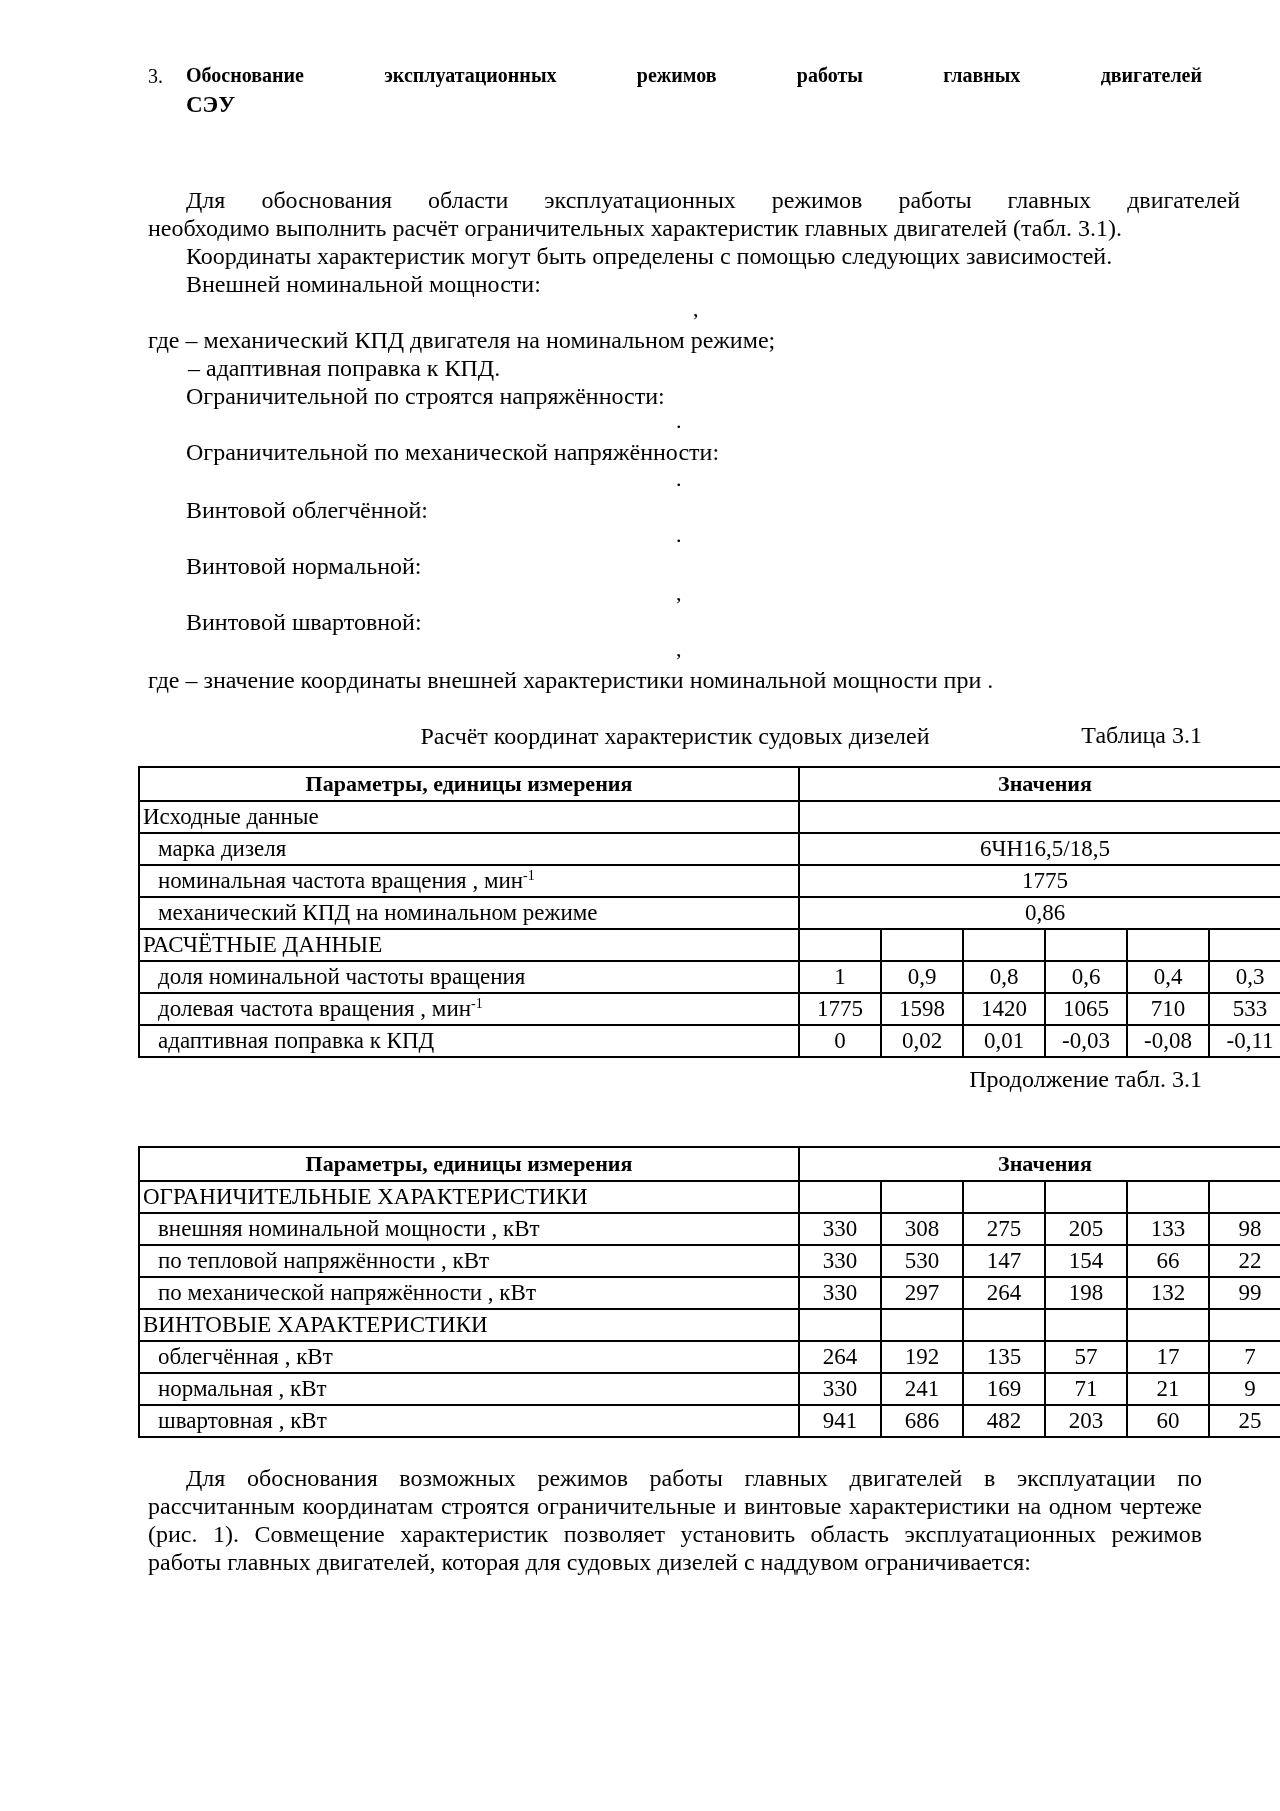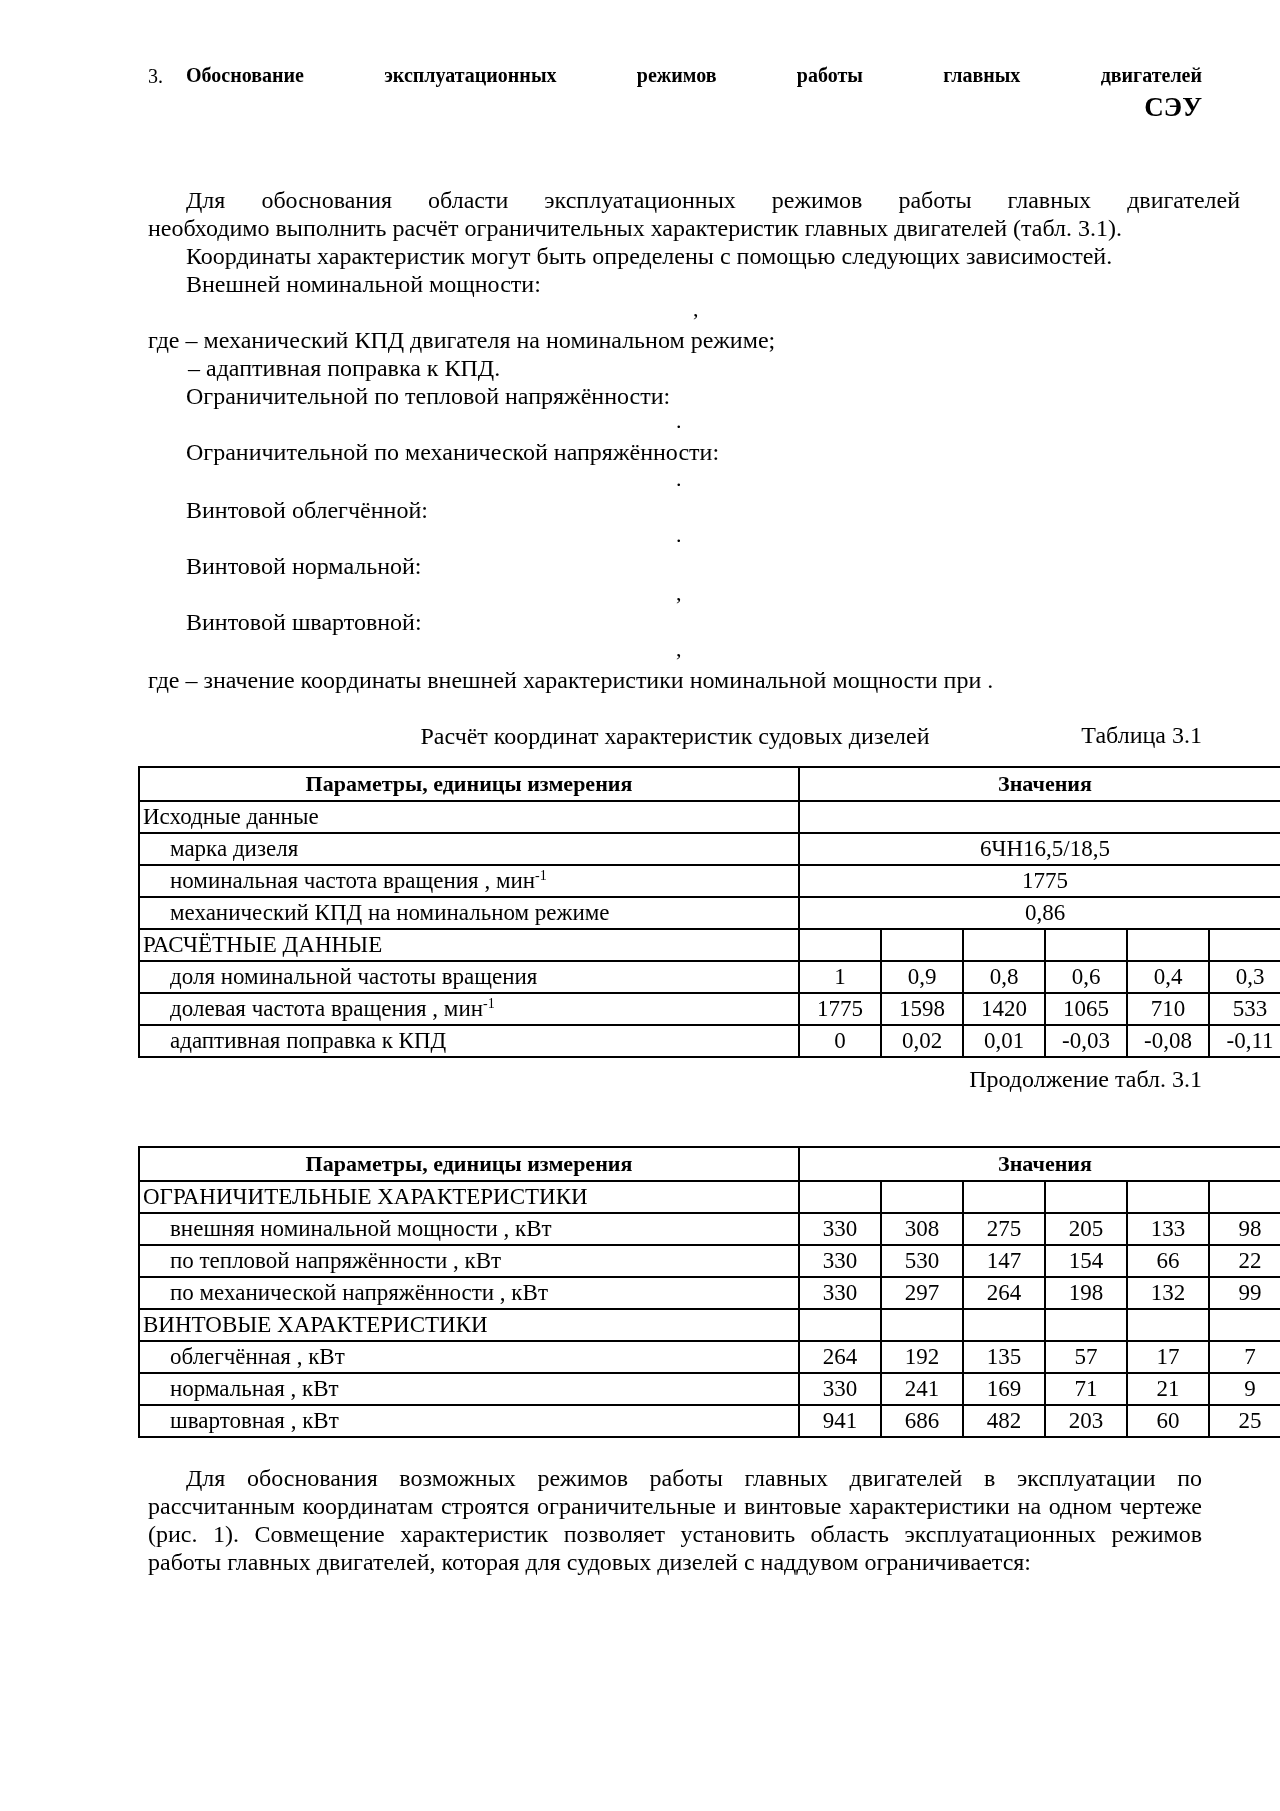--- a/index.html
+++ b/index.html
@@ -2,31 +2,31 @@
 <html><head>
 <meta charset="utf-8">
 <style>
   html, body { margin:0; padding:0; background:#ffffff; }
   body { width:1280px; height:1811px; position:relative; overflow:hidden;
          font-family:"Liberation Serif", serif; color:#000; font-size:24px; }
   .page { position:absolute; left:148px; top:0; width:1054px; }
   .heading { position:absolute; top:58px; left:0; width:1054px; display:flex; }
   .heading .num { width:38px; font-size:20px; padding-top:7px; }
   .heading .title { flex:1; font-weight:bold; font-size:20px; line-height:34px; text-align:justify; text-align-last:justify; }
-  .heading .title2 { font-weight:bold; font-size:27px;text-align:right; }
+  .heading .title2 { font-weight:bold; font-size:23px; }
   .line { position:absolute; left:0; width:1054px; line-height:28px; white-space:nowrap; }
   .indent { padding-left:38px; }
   .just { text-align:justify; text-align-last:justify; white-space:normal; }
   .center { text-align:center; }
   .right { text-align:right;margin-top:27px; }
   .formula-mark { position:absolute; font-size:22px; }
   table.t { position:absolute; left:-10px; width:1154px; border-collapse:collapse; font-size:23px; }
   table.t td { border:2px solid #000; height:30px; padding:0 3px; line-height:30px; }
   table.t td.v { text-align:center; width:74px; }
-  table.t td.sub { padding-left:30px; }
+  table.t td.sub { padding-left:18px; }
   table.t th { border:2px solid #000; height:30px; font-weight:bold; font-size:22px; line-height:30px; }
   sup { font-size:14px; vertical-align:8px; line-height:0; }
   .para { position:absolute; left:0; width:1054px; line-height:28px; text-align:justify; }
 </style>
 </head>
 <body>
 
 <div class="page">
 
   <div class="heading">
@@ -37,21 +37,21 @@
     </div>
   </div>
 
   <div class="line indent just" style="top:186px;">Для обоснования области эксплуатационных режимов работы главных двигателей</div>
   <div class="line" style="top:214px;">необходимо выполнить расчёт ограничительных характеристик главных двигателей (табл. 3.1).</div>
   <div class="line indent" style="top:242px;">Координаты характеристик могут быть определены с помощью следующих зависимостей.</div>
   <div class="line indent" style="top:270px;">Внешней номинальной мощности:</div>
   <div class="formula-mark" style="top:296px; left:545px;">,</div>
   <div class="line" style="top:326px;">где  – механический КПД двигателя на номинальном режиме;</div>
   <div class="line" style="top:354px; left:40px;"> – адаптивная поправка к КПД.</div>
-  <div class="line indent" style="top:382px;">Ограничительной по тепловой напряжённости:</div>
+  <div class="line indent" style="top:382px;">Ограничительной по строятся напряжённости:</div>
   <div class="formula-mark" style="top:408px; left:528px;">.</div>
   <div class="line indent" style="top:438px;">Ограничительной по механической напряжённости:</div>
   <div class="formula-mark" style="top:466px; left:528px;">.</div>
   <div class="line indent" style="top:496px;">Винтовой облегчённой:</div>
   <div class="formula-mark" style="top:522px; left:528px;">.</div>
   <div class="line indent" style="top:552px;">Винтовой нормальной:</div>
   <div class="formula-mark" style="top:580px; left:528px;">,</div>
   <div class="line indent" style="top:608px;">Винтовой швартовной:</div>
   <div class="formula-mark" style="top:636px; left:528px;">,</div>
   <div class="line" style="top:666px;">где  – значение координаты внешней характеристики номинальной мощности при .</div>

